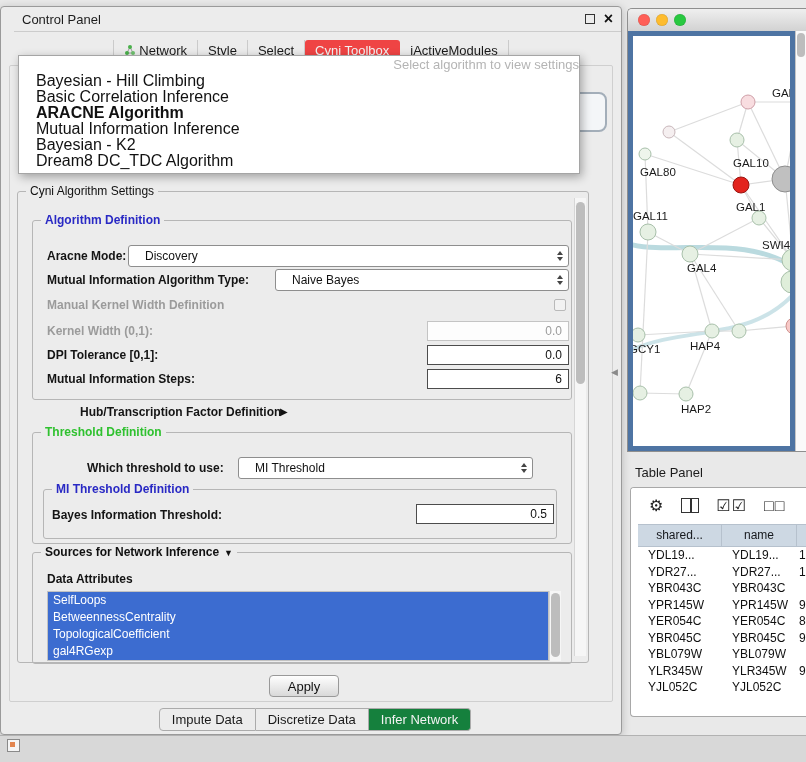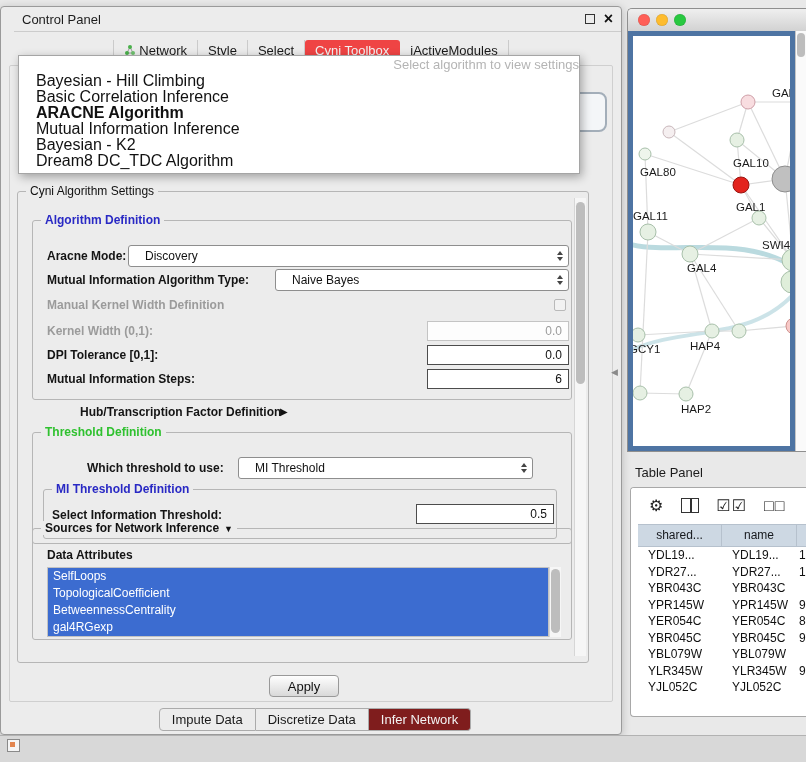--- a/index.html
+++ b/index.html
@@ -58,21 +58,21 @@
   #hub-icon{position:absolute;font-size:10px;color:#111;}
   #sources-icon{font-size:9px;margin-left:5px;color:#111;}
 
   #apply-btn{position:absolute;height:22px;background:linear-gradient(#fefefe,#d9d9d9);
     border:1px solid #999;border-radius:4px;font-size:13px;color:#111;font-family:inherit;padding:0;}
 
   #bottom-tabs{position:absolute;left:8px;right:0;top:701px;display:flex;justify-content:center;}
   .btab{padding:3px 12px;font-size:13px;background:#ececec;border:1px solid #ababab;border-left:none;color:#1a1a1a;}
   .btab:first-child{border-left:1px solid #ababab;border-radius:4px 0 0 4px;}
   .btab:last-child{border-radius:0 4px 4px 0;}
-  .btab.selected{background:#7f1d1d;color:#f3f3f3;text-align:right;}
+  .btab.selected{background:#15803d;color:#f3f3f3;text-align:right;}
 
   
   #combo-fragment{position:absolute;left:565px;top:92px;width:38px;height:36px;border:2px solid #a3aeb9;
     border-radius:8px;background:#f4f6f8;z-index:30;}
   #algo-popup{position:absolute;left:18px;top:55px;width:560px;height:117px;background:#fff;
     border:1px solid #a5a5a5;box-shadow:2px 3px 9px rgba(0,0,0,.32);z-index:40;}
   #popup-header{height:17px;line-height:17px;text-align:right;color:#b4b4b4;font-size:13px;}
   .popup-item{height:16px;line-height:16px;padding-left:17px;font-size:16px;color:#111;white-space:nowrap;}
   .popup-item.bold{font-weight:bold;}
 
@@ -198,32 +198,32 @@
       <div class="combo" style="left:205px;top:24px;width:295px;">
         <span class="val">MI Threshold</span>
         <span class="stepper">
             <span class="tri-up"></span>
             <span class="tri-dn"></span>
           </span>
       </div>
 
       <div class="frame" style="left:10px;top:56px;width:512px;height:48px;">
         <span class="frame-title t-blue">MI Threshold Definition</span>
-        <span class="bl" style="left:8px;top:17px;">Select Information Threshold:</span>
+        <span class="bl" style="left:8px;top:17px;">Bayes Information Threshold:</span>
         <div class="tfield strong" style="left:372px;top:14px;width:138px;">0.5</div>
       </div>
     </div>
 
-    <div class="frame" style="left:14px;top:336px;width:538px;height:110px;text-decoration:underline;">
+    <div class="frame" style="left:14px;top:360px;width:538px;height:110px;text-decoration:underline;">
       <span class="frame-title t-bold"><span>Sources for Network Inference</span><span id="sources-icon">▼</span></span>
       <span class="bl" style="left:14px;top:18px;">Data Attributes</span>
       <div id="attr-list" style="left:14px;top:38px;width:502px;height:70px;">
           <div class="attr-item">SelfLoops</div>
+          <div class="attr-item">BetweennessCentrality</div>
           <div class="attr-item">TopologicalCoefficient</div>
-          <div class="attr-item">BetweennessCentrality</div>
           <div class="attr-item">gal4RGexp</div>
         </div>
       <div class="vscroll" style="left:516px;top:38px;width:12px;height:70px;">
         <div class="vthumb" style="top:2px;height:64px;"></div>
       </div>
     </div>
 
     <div class="vscroll" style="left:556px;top:6px;width:12px;height:458px;">
       <div class="vthumb" style="top:4px;height:182px;"></div>
     </div>

